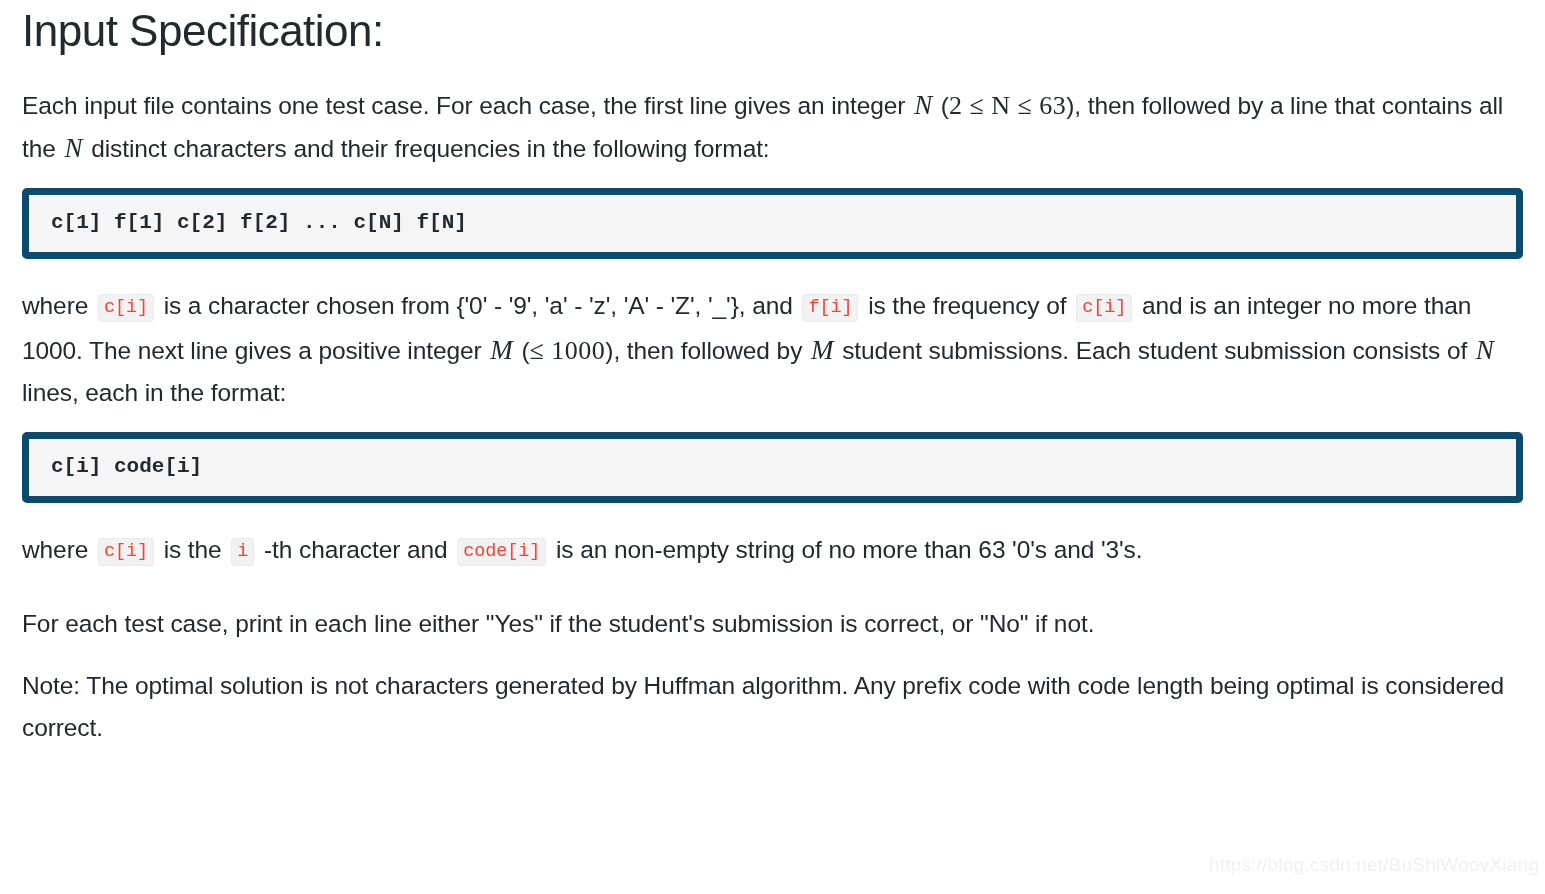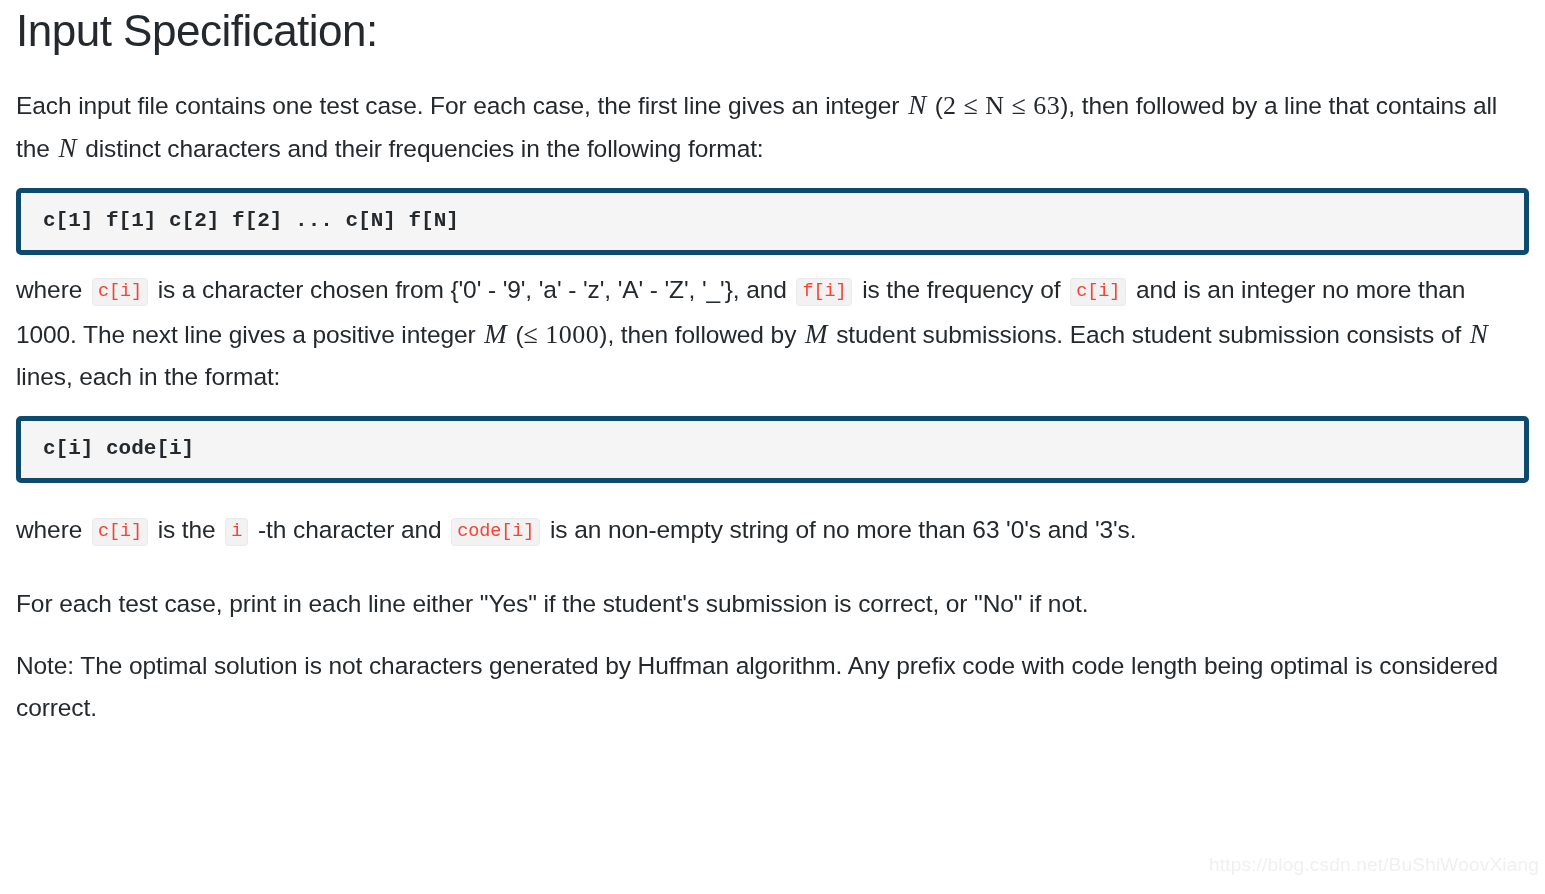--- a/index.html
+++ b/index.html
@@ -13,21 +13,21 @@
     overflow: hidden;
     font-family: "Liberation Sans", sans-serif;
     color: #24292e;
     position: relative;
   }
   .page {
     position: relative;
     width: 1545px;
     height: 894px;
     box-sizing: border-box;
-    padding: 0 16px;
+    padding: 0 22px;
   }
   h2.spec-heading {
     font-family: "Liberation Sans", sans-serif;
     font-weight: 400;
     color: #24292e;
     letter-spacing: -0.5px;
     margin: 0;
   }
   #input-spec-heading {
     font-size: 44px;
@@ -41,28 +41,28 @@
   }
   p.para {
     font-size: 24.5px;
     line-height: 42px;
     margin: 0;
     color: #24292e;
     font-family: "Liberation Sans", sans-serif;
     letter-spacing: -0.1px;
   }
   #para-input { margin-top: 24px; }
-  #para-where1 { margin-top: 14px; }
+  #para-where1 { margin-top: 26px; }
   #para-where2 { margin-top: 26px; }
   #para-output { margin-top: 30px; }
   #para-note { margin-top: 20px; }
 
   pre.codeblock {
     background: #f5f5f5;
-    border: 5px solid #0c4a6e;
+    border: 7px solid #0c4a6e;
     border-radius: 5px;
     margin: 18px 0 0 0;
     padding: 14px 22px 15px 22px;
     font-family: "Liberation Mono", "DejaVu Sans Mono", monospace;
     font-size: 21px;
     line-height: 28px;
     font-weight: 700;
     color: #24292e;
     box-sizing: border-box;
     white-space: pre;

